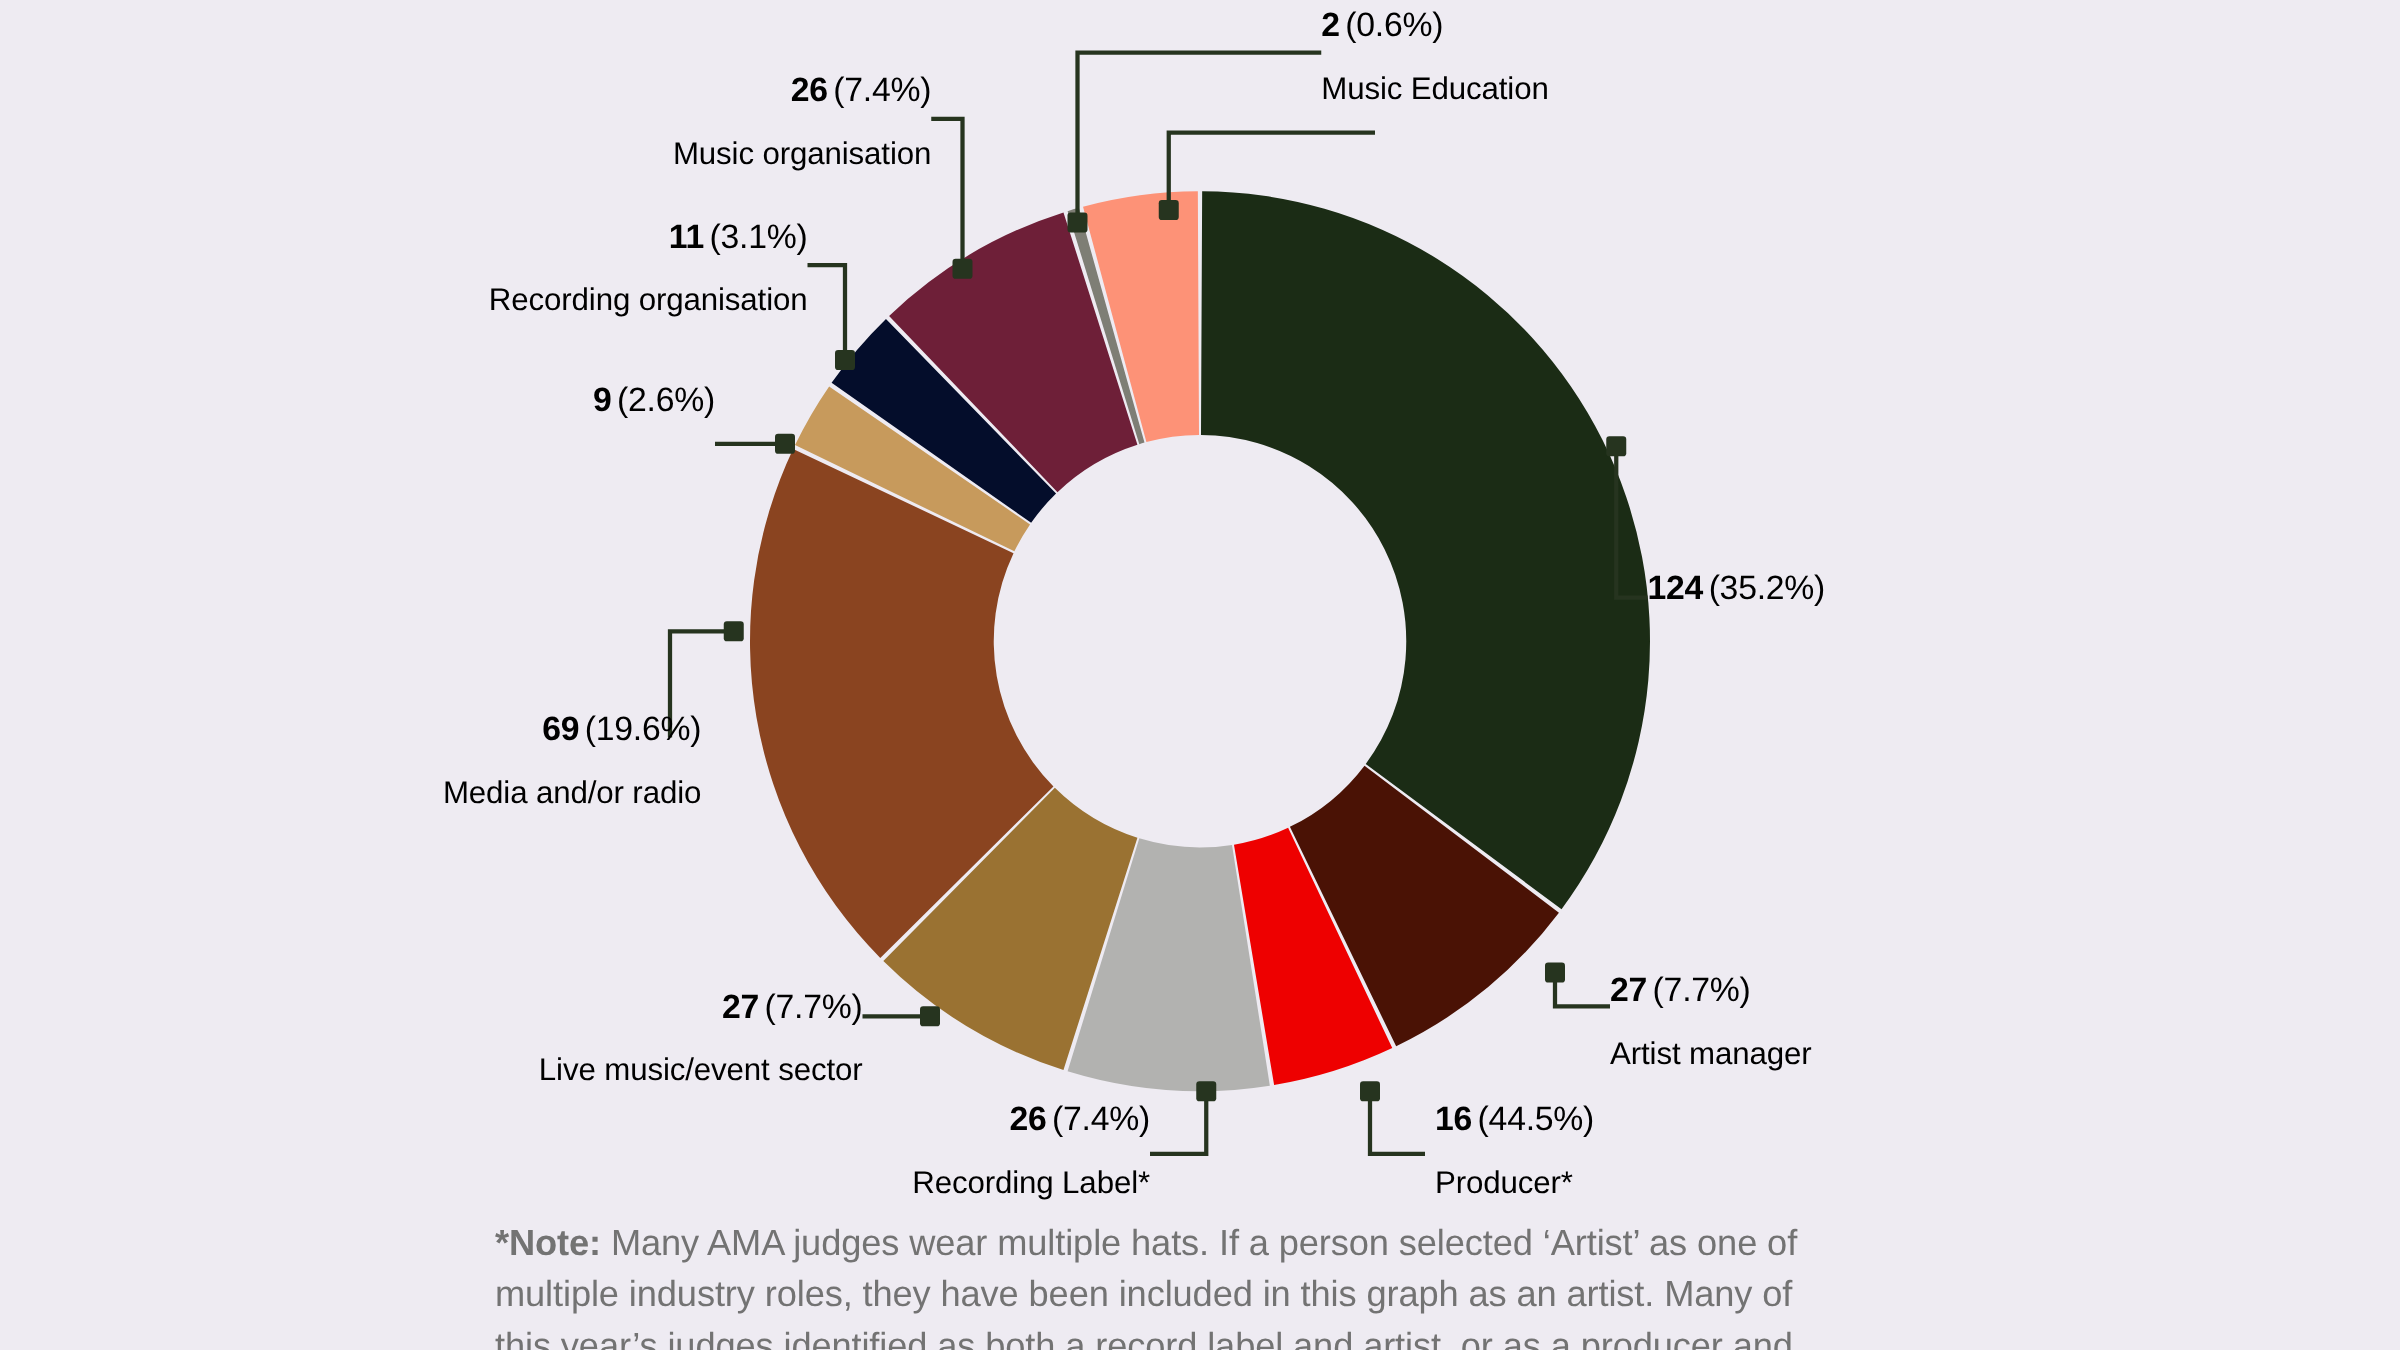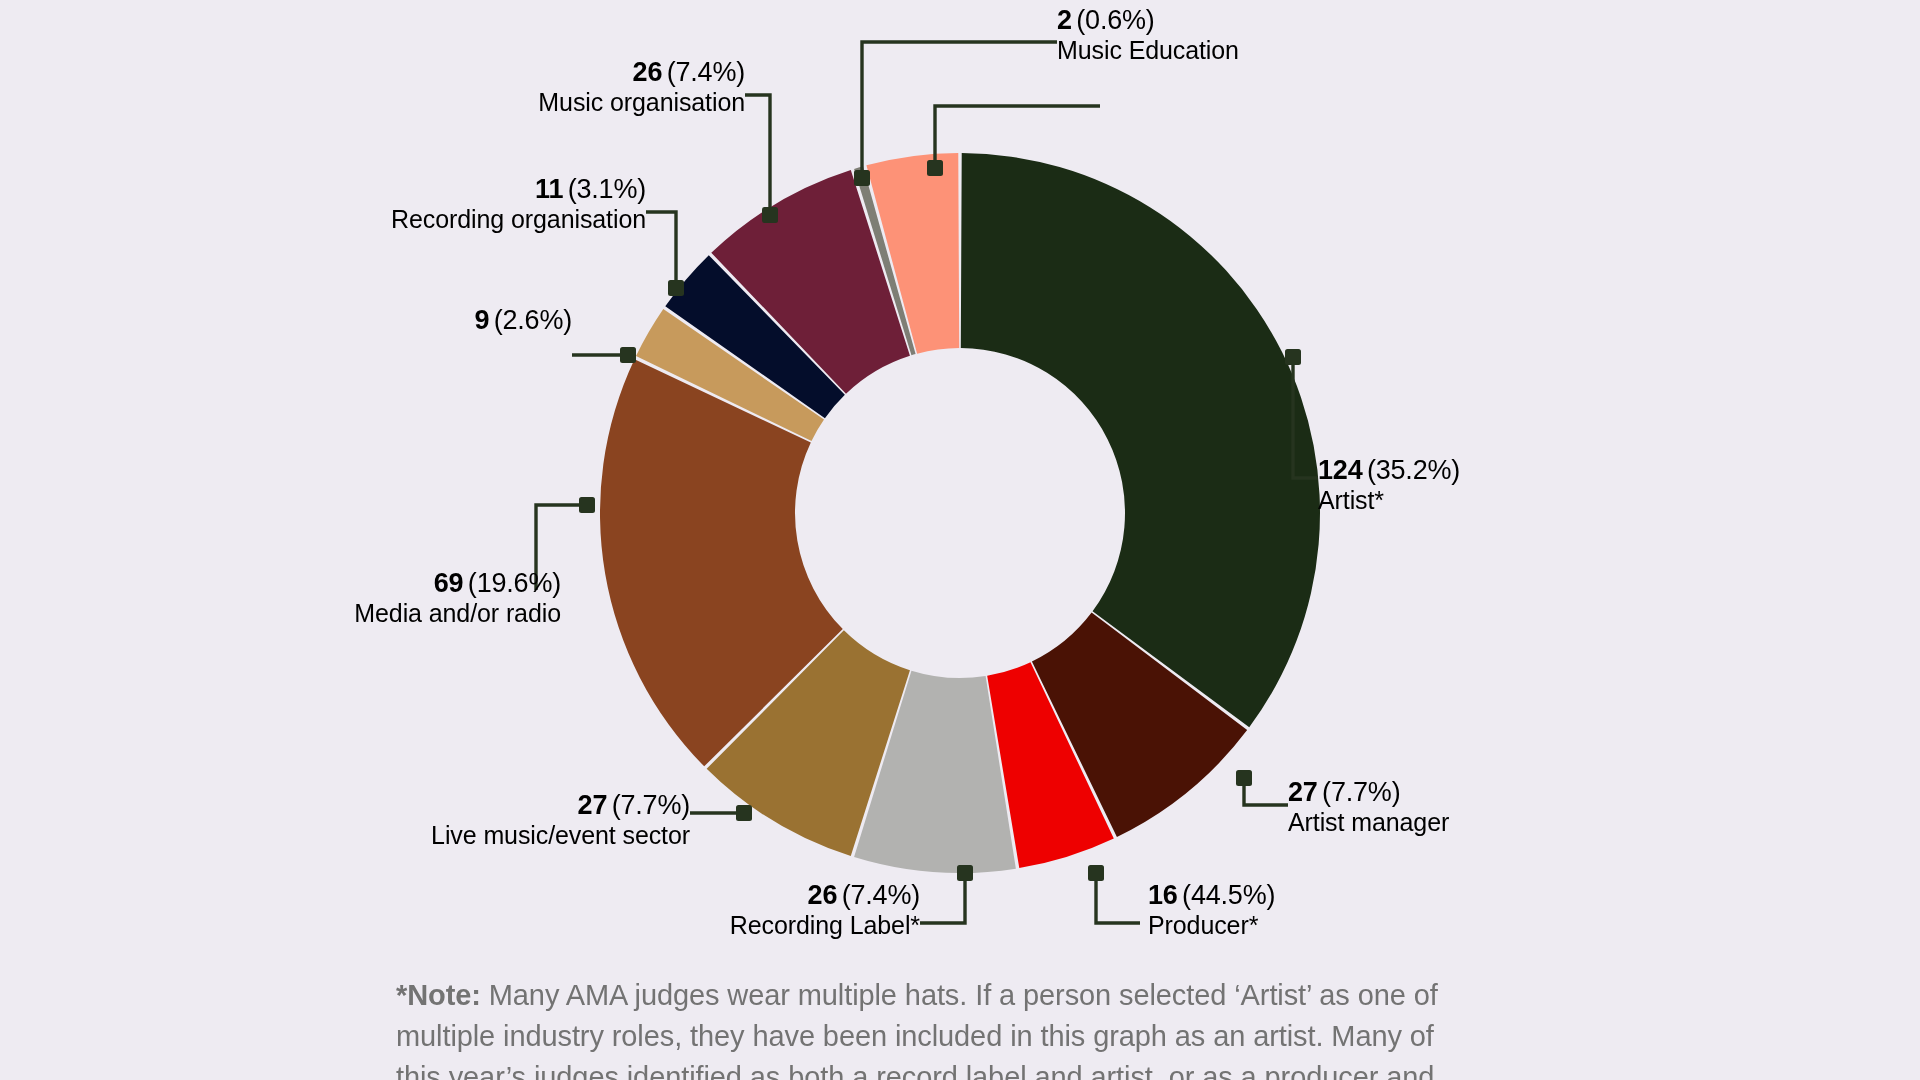--- a/index.html
+++ b/index.html
@@ -38,20 +38,21 @@
   .callout .pct {
     font-weight: normal;
     font-size: 27px;
     letter-spacing: -0.2px;
   }
   .callout .name {
     font-weight: normal;
     font-size: 25px;
     letter-spacing: -0.1px;
     display: block;
+    margin-top: 21px;
   }
   .ta-right { text-align: right; }
   .ta-left  { text-align: left; }
 
   #note {
     position: absolute;
     left: 396px;
     top: 975px;
     width: 1090px;
     font-size: 29px;
@@ -194,21 +195,20 @@
 
   <div class="callout ta-left" style="left:1288px; top:777px; width:340px;">
     <span class="val">27</span>
     <span class="pct">(7.7%)</span>
     <span class="name">Artist manager</span>
   </div>
 
   <div class="callout ta-left" style="left:1318px; top:455px; width:340px;">
     <span class="val">124</span>
     <span class="pct">(35.2%)</span>
-    <span class="name">Artist*</span>
   </div>
 
   <div id="note">
     <b>*Note:</b>
     <span>Many AMA judges wear multiple hats. If a person selected ‘Artist’ as one of multiple industry roles, they have been included in this graph as an artist. Many of this year’s judges identified as both a record label and artist, or as a producer and artist.</span>
   </div>
 
 </div>
 
 </body></html>

